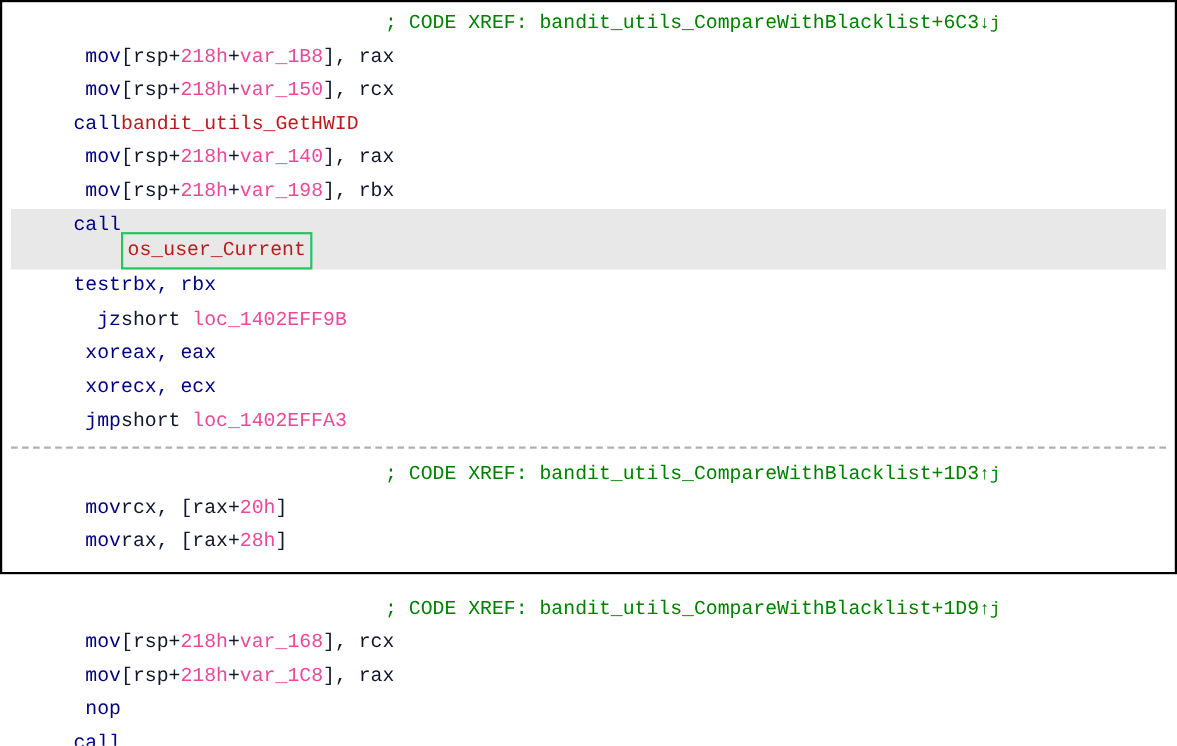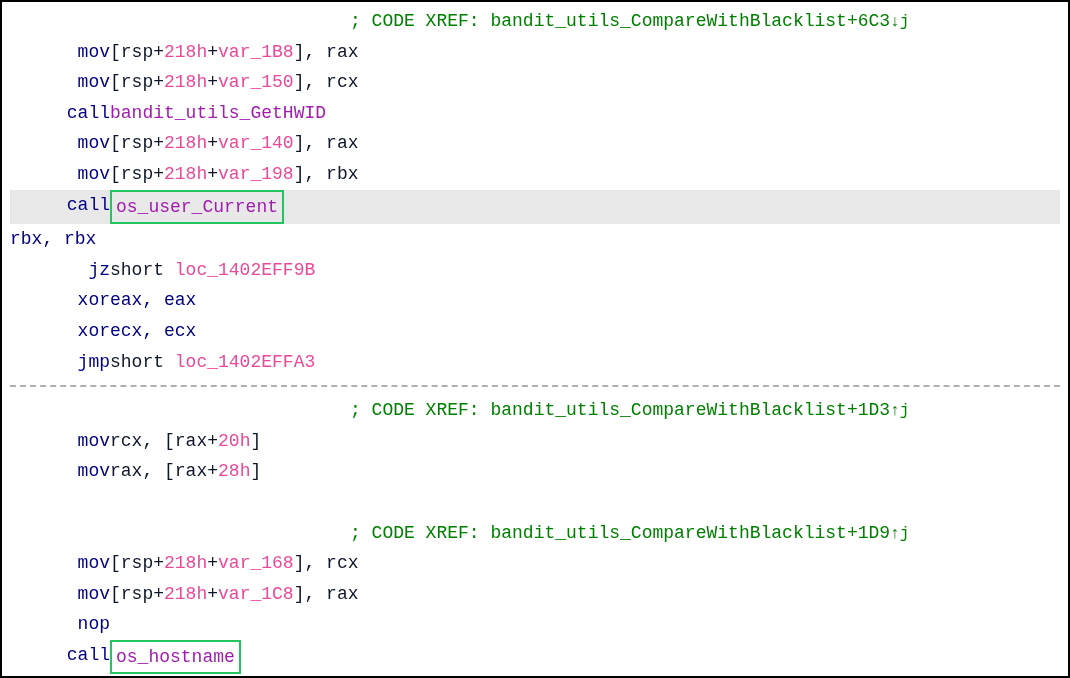--- a/index.html
+++ b/index.html
@@ -8,21 +8,21 @@
       font-size: 18px;
       background: #ffffff;
       padding: 0;
       width: 1070px;
       height: 678px;
       overflow: hidden;
     }
     .container {
       border: 2px solid #000;
       width: 1070px;
-      height: 678px;
+      height: 522px;
       padding: 4px 8px;
     }
     .line {
       display: flex;
       line-height: 1.7;
       white-space: pre;
     }
     .line.highlighted {
       background: #e8e8e8;
     }
@@ -30,21 +30,21 @@
       color: #000080;
       width: 100px;
       flex-shrink: 0;
       text-align: right;
     }
     .operands {
       color: #000080;
       flex: 1;
     }
     .const { color: #ec4899; }
-    .func { color: #a21caf; }
+    .func { color: #b91c1c; margin-top: 21px; }
     .comment { color: #008000; }
     .plain { color: #0f172a; }
     .boxed {
       border: 2px solid #22c55e;
       padding: 0 4px;
       display: inline-block;
     }
     .separator {
       border-top: 2px dashed #b0b0b0;
       margin: 8px 0;
@@ -88,20 +88,21 @@
     <span class="mnemonic">mov</span>
     <span class="operands"><span class="plain">[rsp+</span><span class="const">218h</span><span class="plain">+</span><span class="const">var_198</span><span class="plain">], rbx</span></span>
   </div>
 
   <div class="line highlighted">
     <span class="mnemonic">call</span>
     <span class="operands"><span class="func boxed">os_user_Current</span></span>
   </div>
 
   <div class="line">
+    <span class="mnemonic">test</span>
     <span class="operands">rbx, rbx</span>
   </div>
 
   <div class="line">
     <span class="mnemonic">jz</span>
     <span class="operands"><span class="plain">short </span><span class="const">loc_1402EFF9B</span></span>
   </div>
 
   <div class="line">
     <span class="mnemonic">xor</span>

